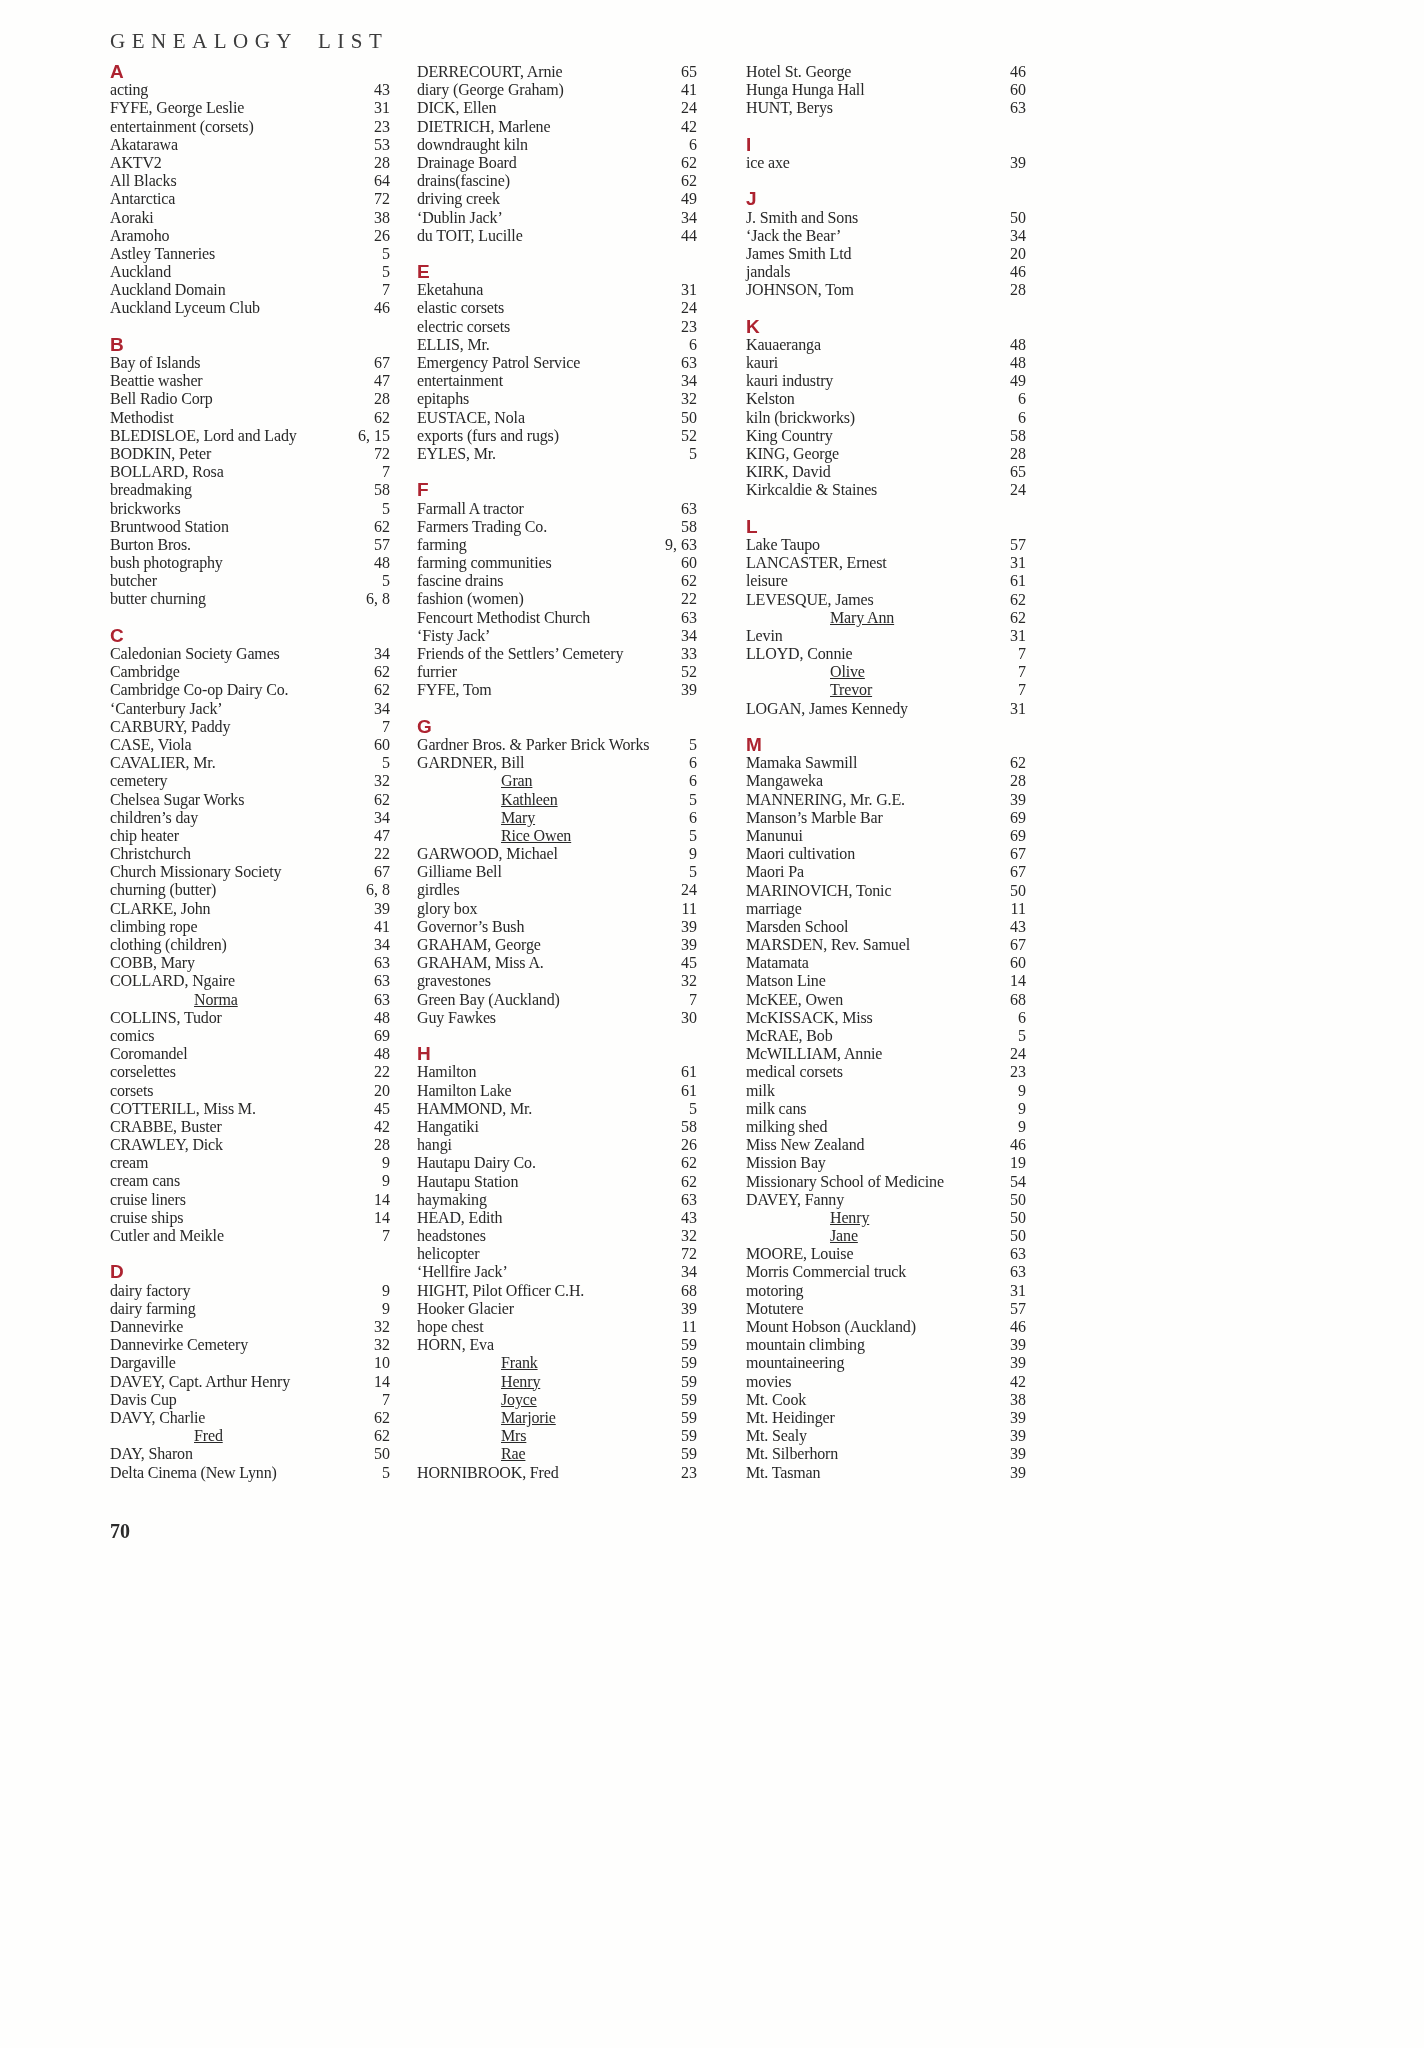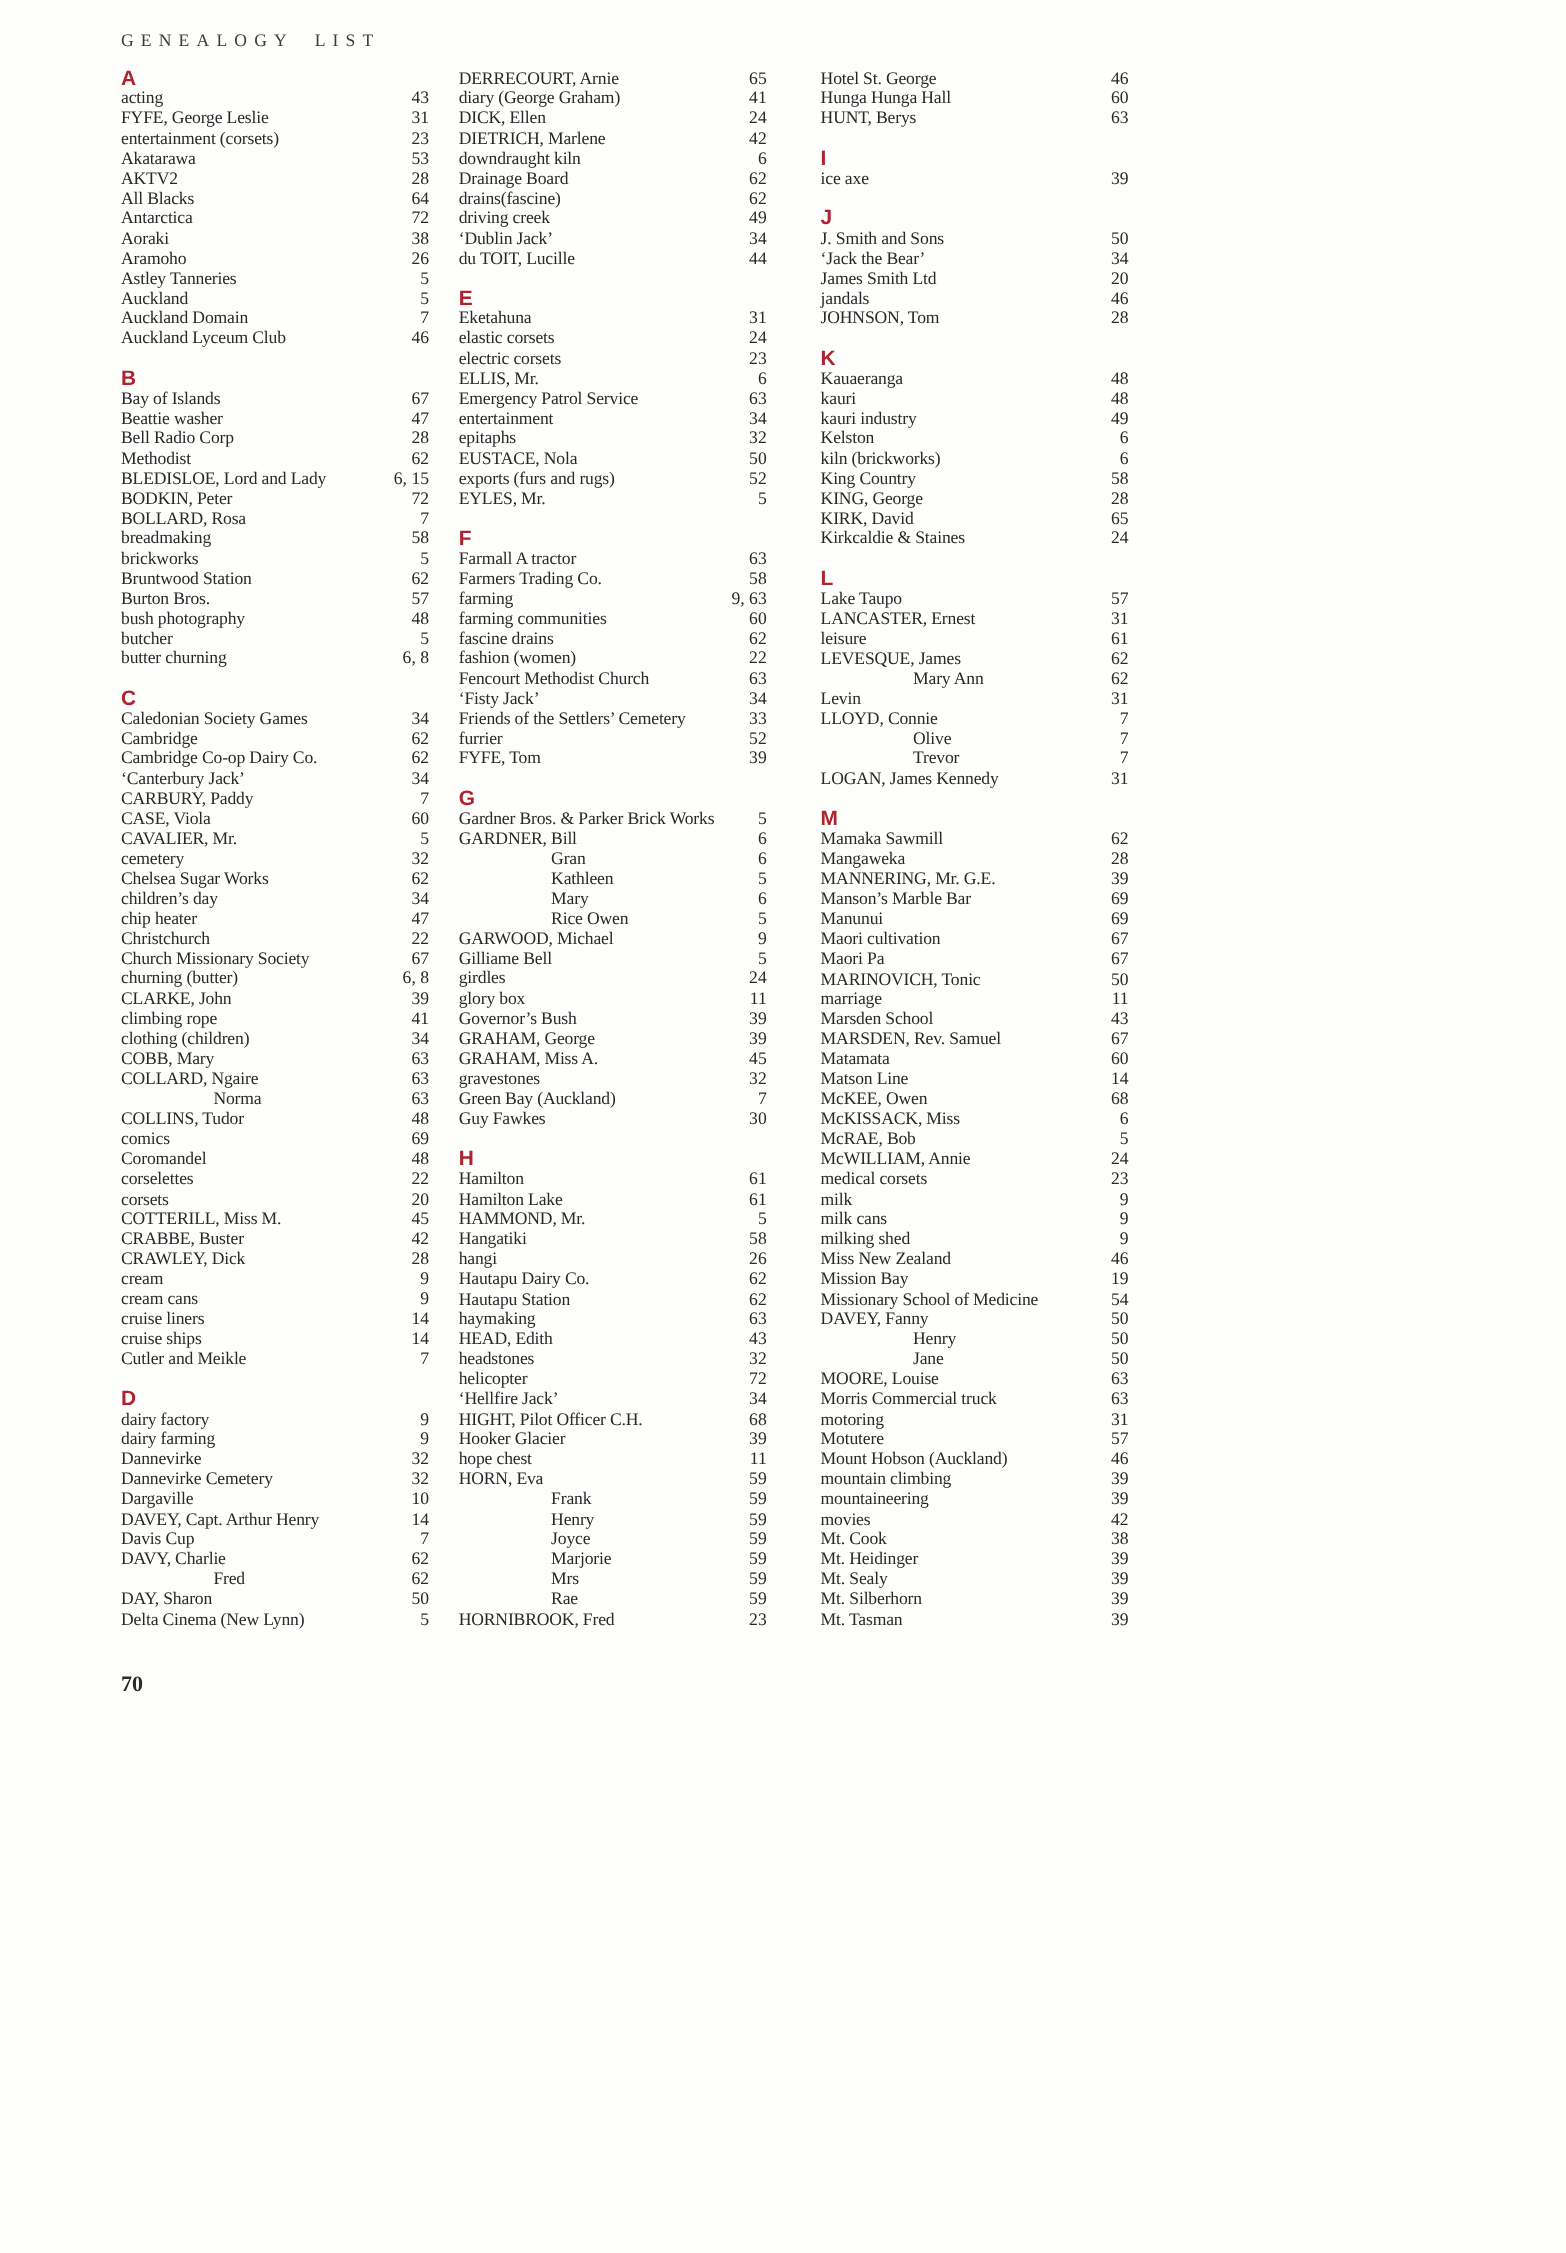--- a/index.html
+++ b/index.html
@@ -7,42 +7,42 @@
     position:relative;
     width:1424px; height:2048px;
     margin:0 auto;
     background:#fefefd;
     font-family:"Liberation Serif", serif;
     color:#282828;
     overflow:hidden;
   }
   .header-title {
     position:absolute; left:110px; top:29px;
-    font-size:16px; letter-spacing:6.5px; word-spacing:9px;
+    font-size:21px; letter-spacing:6.5px; word-spacing:9px;
     color:#3c3c3c;
   }
   .col {
     position:absolute; top:63px; width:280px;
     font-size:16px; line-height:18.2px;
   }
   .col-1 { left:110px; }
   .col-2 { left:417px; }
   .col-3 { left:726px;margin-left:20px; }
   .block + .block { margin-top:18.2px; }
   .sec {
     font-family:"Liberation Sans", sans-serif;
     font-weight:bold; font-size:19px; line-height:18.2px;
     letter-spacing:0.5px; color:#ad2330;
   }
   .row { position:relative; height:18.2px; }
   .etext {
     display:inline-block; white-space:nowrap;
     letter-spacing:-0.15px;
   }
-  .row.sub .etext { padding-left:84px; }
+  .row.sub .etext { padding-left:84px;text-decoration:underline; }
   .epage {
     position:absolute; right:0; top:0;
     white-space:nowrap; background:#fefefd; padding-left:5px;
   }
   .page-number {
     position:absolute; left:110px; top:1520px;
     font-size:20px; font-weight:bold; color:#2b2b2b;
   }
 </style>
 </head>

